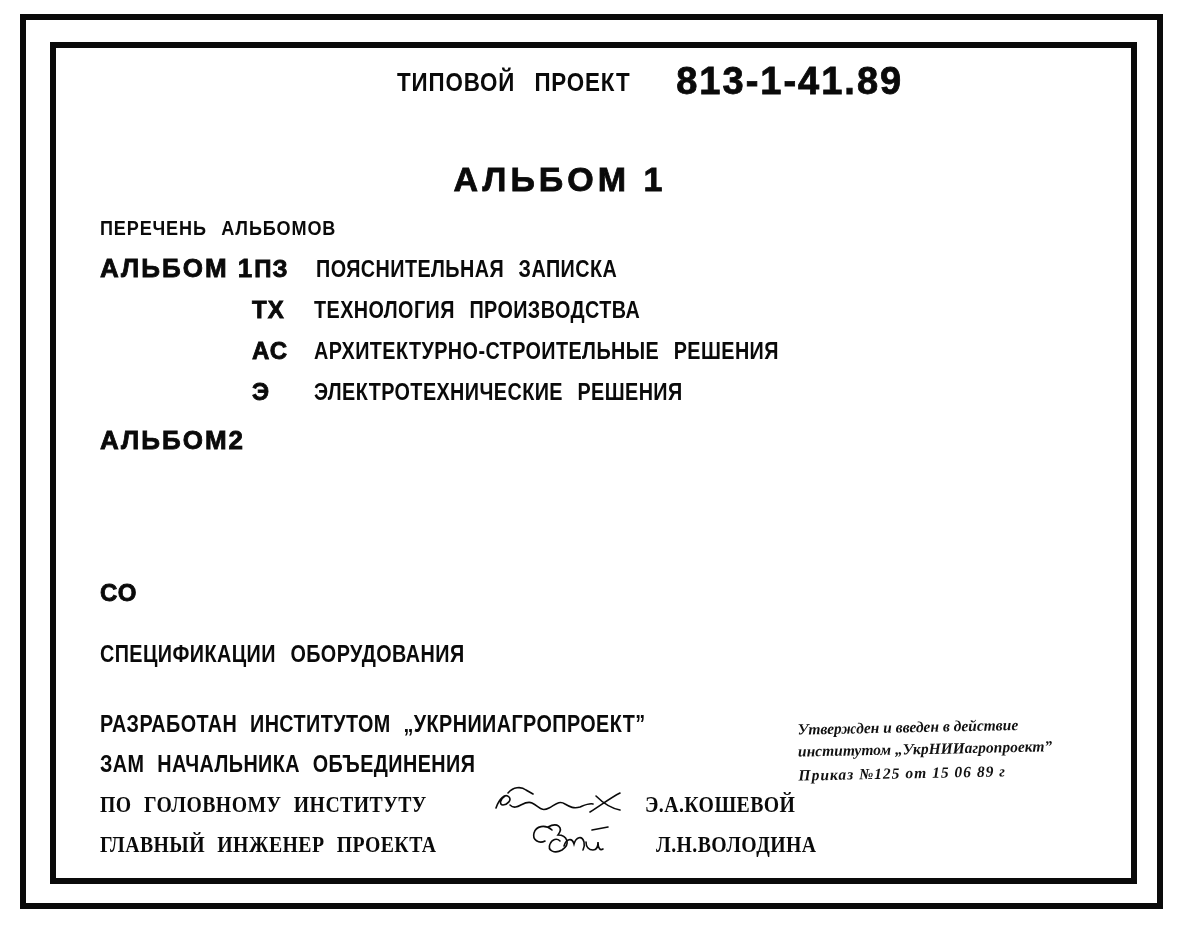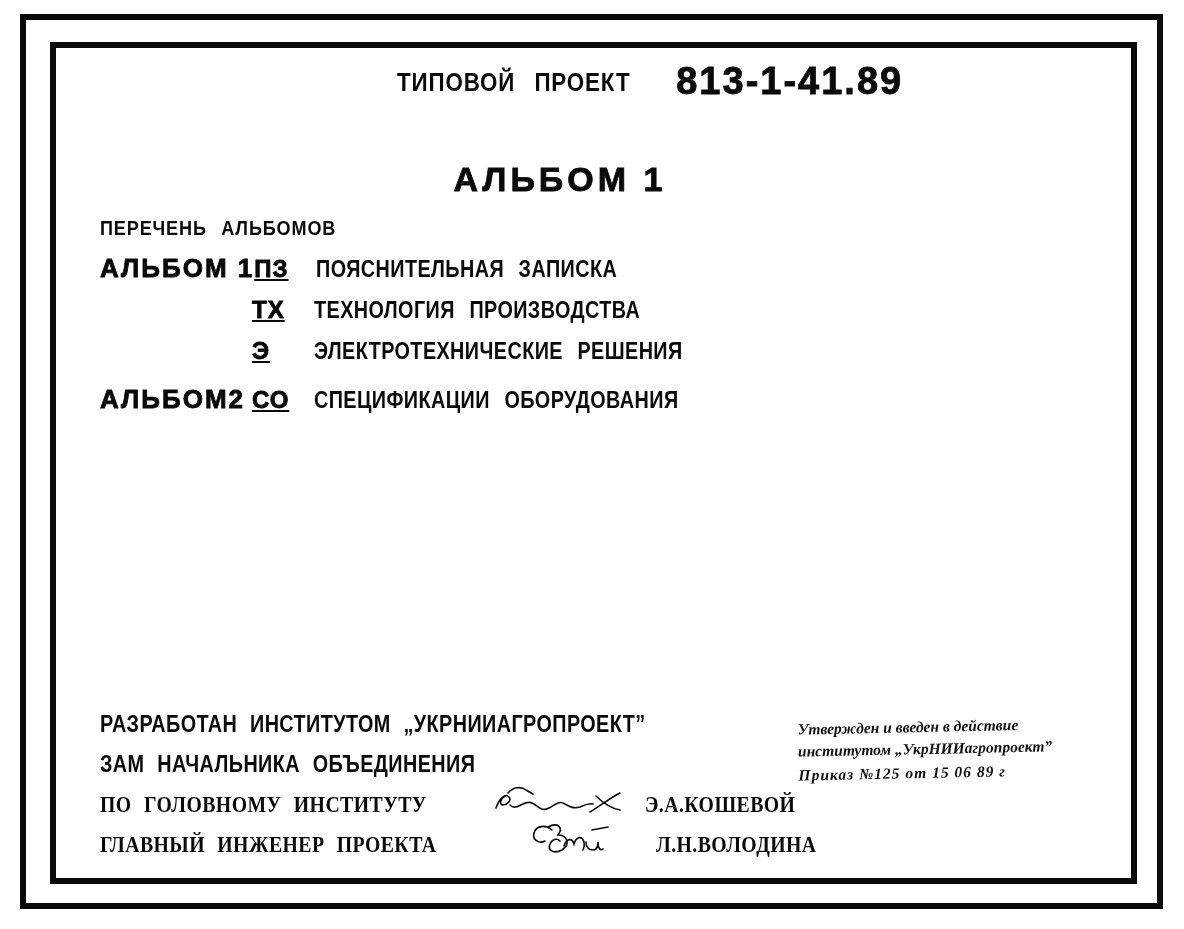--- a/index.html
+++ b/index.html
@@ -39,23 +39,23 @@
   }
 
   #albums-heading{
     position:absolute;top:216px;left:100px;
     font-size:21px;font-weight:700;letter-spacing:1px;word-spacing:10px;
   }
 
   #albums-table{position:absolute;top:255px;left:100px;width:780px;}
   .album-row{display:flex;align-items:baseline;line-height:27px;margin-top:13px;}
   .album-row:first-child{margin-top:0;}
-  .album-row.gap-lg{margin-top:21px;}
+  .album-row.gap-lg{margin-top:21px;flex-direction:column;}
   .album-col{flex:0 0 152px;font-size:26px;font-weight:700;letter-spacing:2px;white-space:nowrap;}
-  .code-col{flex:0 0 62px;font-size:24px;font-weight:700;letter-spacing:1px;text-decoration:underline;}
+  .code-col{flex:0 0 62px;font-size:24px;font-weight:700;letter-spacing:1px;}
   .desc-col{font-size:23px;font-weight:700;letter-spacing:0.5px;word-spacing:10px;white-space:nowrap;}
 
   #footer-left{position:absolute;top:710px;left:100px;width:640px;}
   .footer-line{font-size:23px;font-weight:700;letter-spacing:0.5px;word-spacing:8px;
     line-height:28px;margin-bottom:12px;white-space:nowrap;}
   .sign-row{display:flex;align-items:flex-end;height:28px;margin-bottom:12px;font-family:Liberation Serif, serif;}
   .sign-role{flex:0 0 345px;font-size:23px;font-weight:700;letter-spacing:0.5px;word-spacing:8px;white-space:nowrap;}
   .sign-scrawl{flex:0 0 165px;display:flex;justify-content:center;align-items:center;}
   .sign-name{font-size:23px;font-weight:700;letter-spacing:0.5px;white-space:nowrap;}
 
@@ -91,20 +91,25 @@
   <div id="albums-table">
     <div class="album-row">
       <span class="album-col semiheavy">АЛЬБОМ 1</span>
       <span class="code-col semiheavy">ПЗ</span>
       <span class="desc-col cond">ПОЯСНИТЕЛЬНАЯ ЗАПИСКА</span>
     </div>
     <div class="album-row">
       <span class="album-col semiheavy"></span>
       <span class="code-col semiheavy">ТХ</span>
       <span class="desc-col cond">ТЕХНОЛОГИЯ ПРОИЗВОДСТВА</span>
+    </div>
+    <div class="album-row">
+      <span class="album-col semiheavy"></span>
+      <span class="code-col semiheavy">АС</span>
+      <span class="desc-col cond">АРХИТЕКТУРНО-СТРОИТЕЛЬНЫЕ РЕШЕНИЯ</span>
     </div>
     <div class="album-row">
       <span class="album-col semiheavy"></span>
       <span class="code-col semiheavy">Э</span>
       <span class="desc-col cond">ЭЛЕКТРОТЕХНИЧЕСКИЕ РЕШЕНИЯ</span>
     </div>
     <div class="album-row gap-lg">
       <span class="album-col semiheavy">АЛЬБОМ2</span>
       <span class="code-col semiheavy">СО</span>
       <span class="desc-col cond">СПЕЦИФИКАЦИИ ОБОРУДОВАНИЯ</span>

